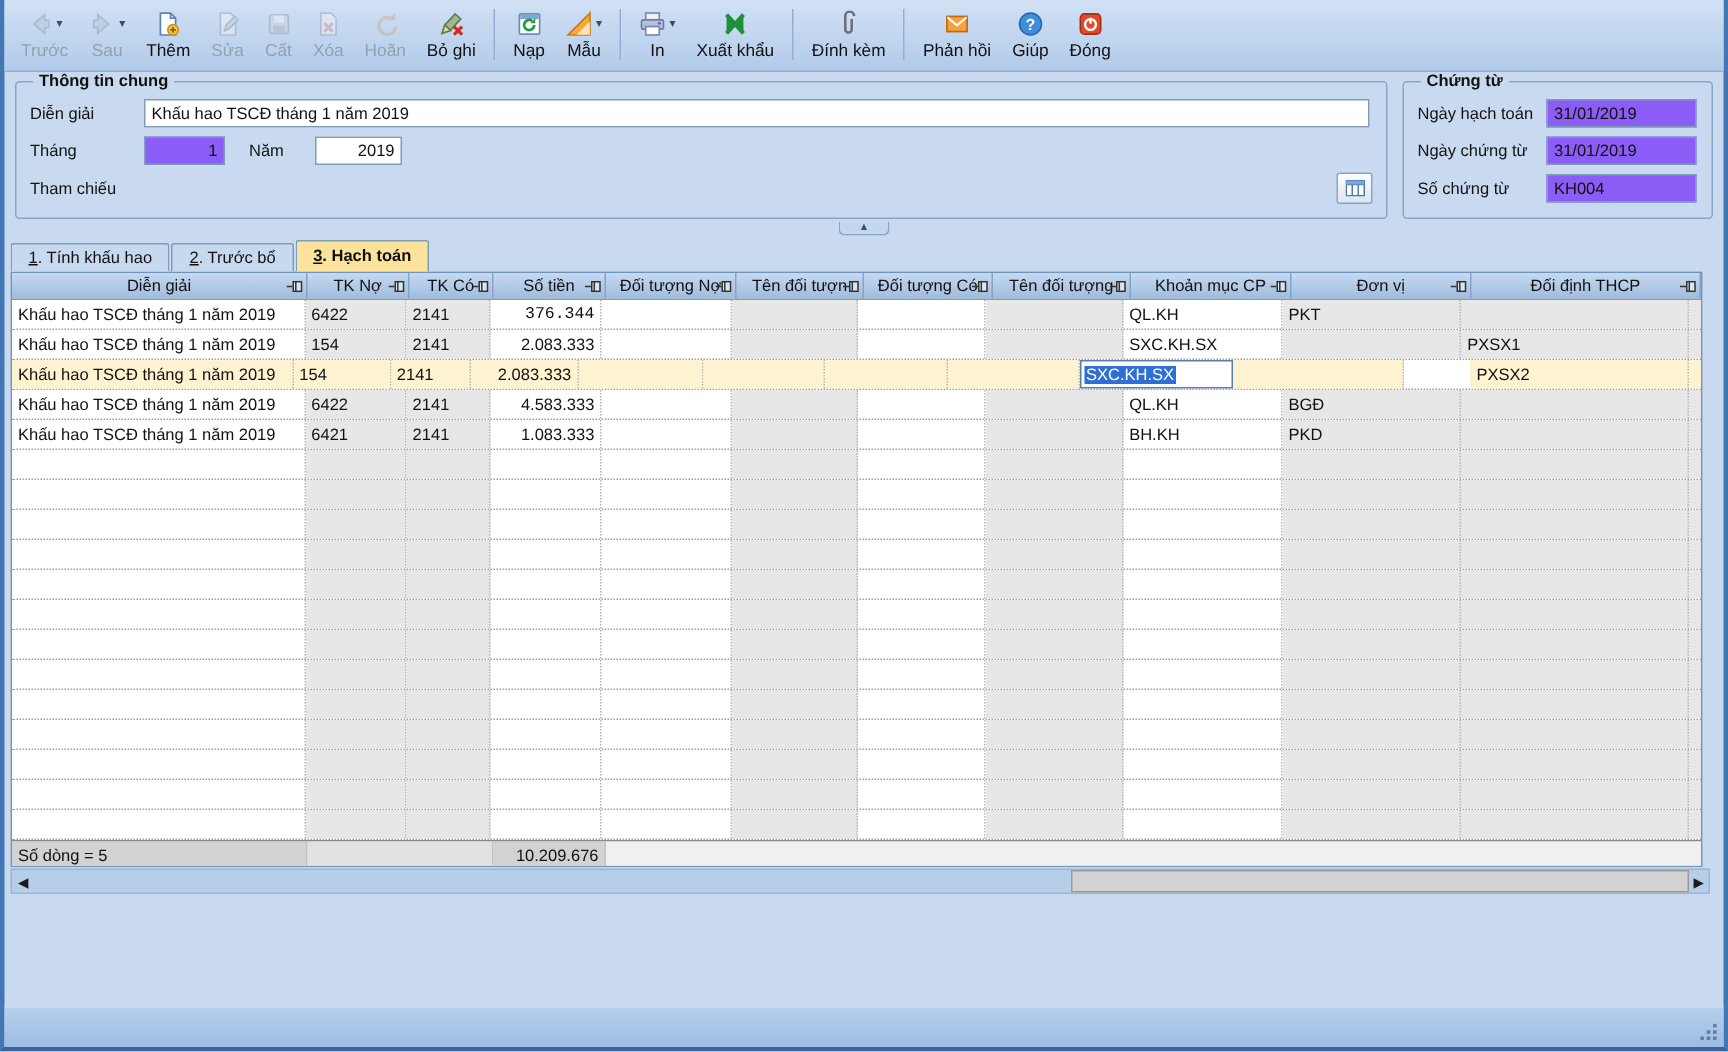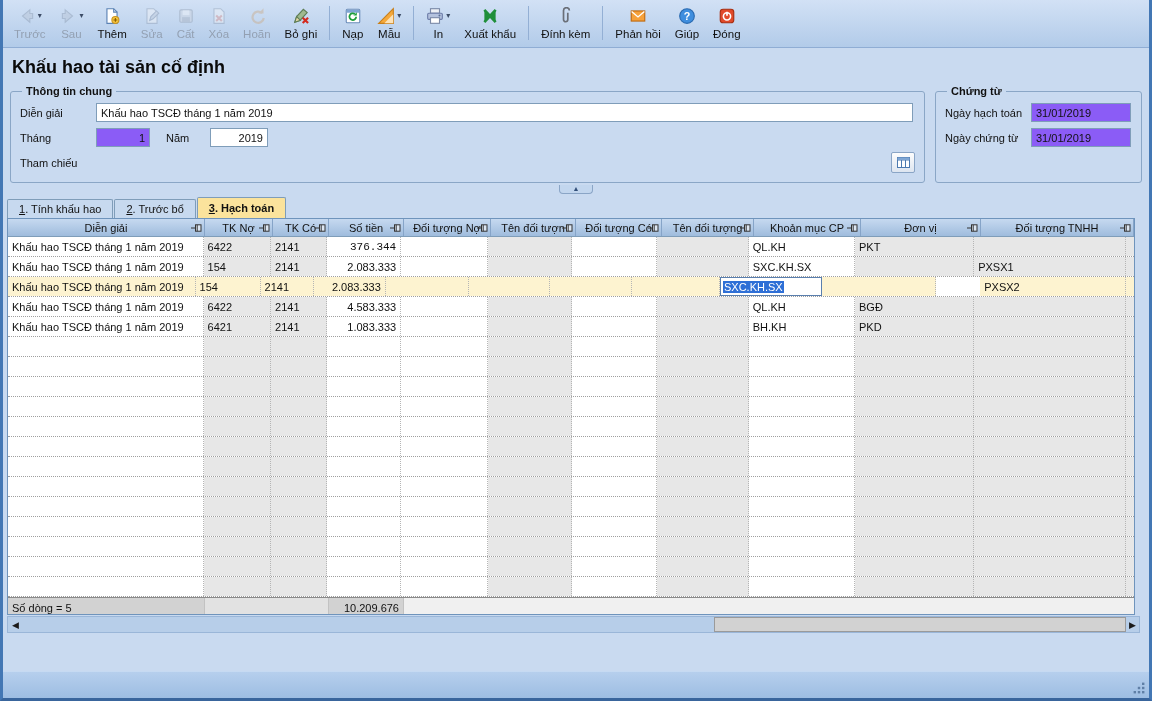--- a/index.html
+++ b/index.html
@@ -258,21 +258,20 @@
           <svg class="icn" width="18" height="18" viewBox="0 0 16 16">
             <rect x="2" y="2" width="12" height="12" rx="2.5" fill="#e14a2a" stroke="#a82f12"></rect>
             <circle cx="8" cy="8.3" r="3.2" fill="none" stroke="#fff" stroke-width="1.4"></circle>
             <path d="M8 4.3v3.4" stroke="#fff" stroke-width="1.5"></path>
           </svg>
         </span>
       <span class="lbl">Đóng</span>
     </div>
   </div>
 
-  <div class="page-title">Khấu hao tài sản cố định</div>
 
   <div class="form-row">
     <fieldset class="grp-left">
       <legend>Thông tin chung</legend>
       <div class="frow">
         <span class="flabel">Diễn giải</span>
         <span class="tbx wfull">Khấu hao TSCĐ tháng 1 năm 2019</span>
       </div>
       <div class="frow">
         <span class="flabel">Tháng</span>
@@ -294,20 +293,24 @@
     <fieldset class="grp-right">
       <legend>Chứng từ</legend>
       <div class="frow">
         <span class="flabel2">Ngày hạch toán</span>
         <span class="tbx ro" style="width:100px">31/01/2019</span>
       </div>
       <div class="frow">
         <span class="flabel2">Ngày chứng từ</span>
         <span class="tbx ro" style="width:100px">31/01/2019</span>
       </div>
+      <div class="frow">
+        <span class="flabel2">Số chứng từ</span>
+        <span class="tbx ro" style="width:100px">KH004</span>
+      </div>
     </fieldset>
   </div>
 
   <div class="collapse-handle">▲</div>
 
   <div class="tabs">
     <div class="tab"><u>1</u><span>. Tính khấu hao</span></div>
     <div class="tab"><u>2</u><span>. Trước bổ</span></div>
     <div class="tab active"><u>3</u><span>. Hạch toán</span></div>
   </div>
@@ -388,21 +391,21 @@
         </div>
         <div class="ghc" style="width: 120px;">
           <span>Đơn vị</span>
           <svg class="pin" width="11" height="8" viewBox="0 0 11 8">
             <path d="M0 4h4" stroke="#333"></path>
             <rect x="4.5" y=".8" width="5.5" height="6.4" fill="#dce6f2" stroke="#333"></rect>
             <path d="M6.2 .8v6.4" stroke="#333"></path>
           </svg>
         </div>
         <div class="ghc" style="width: 153px;">
-          <span>Đối tượng TNHH</span>
+          <span>Đối định THCP</span>
           <svg class="pin" width="11" height="8" viewBox="0 0 11 8">
             <path d="M0 4h4" stroke="#333"></path>
             <rect x="4.5" y=".8" width="5.5" height="6.4" fill="#dce6f2" stroke="#333"></rect>
             <path d="M6.2 .8v6.4" stroke="#333"></path>
           </svg>
         </div>
         <div class="ghc fill"></div>
       </div>
       <div class="gbody">
         <div class="grow">

